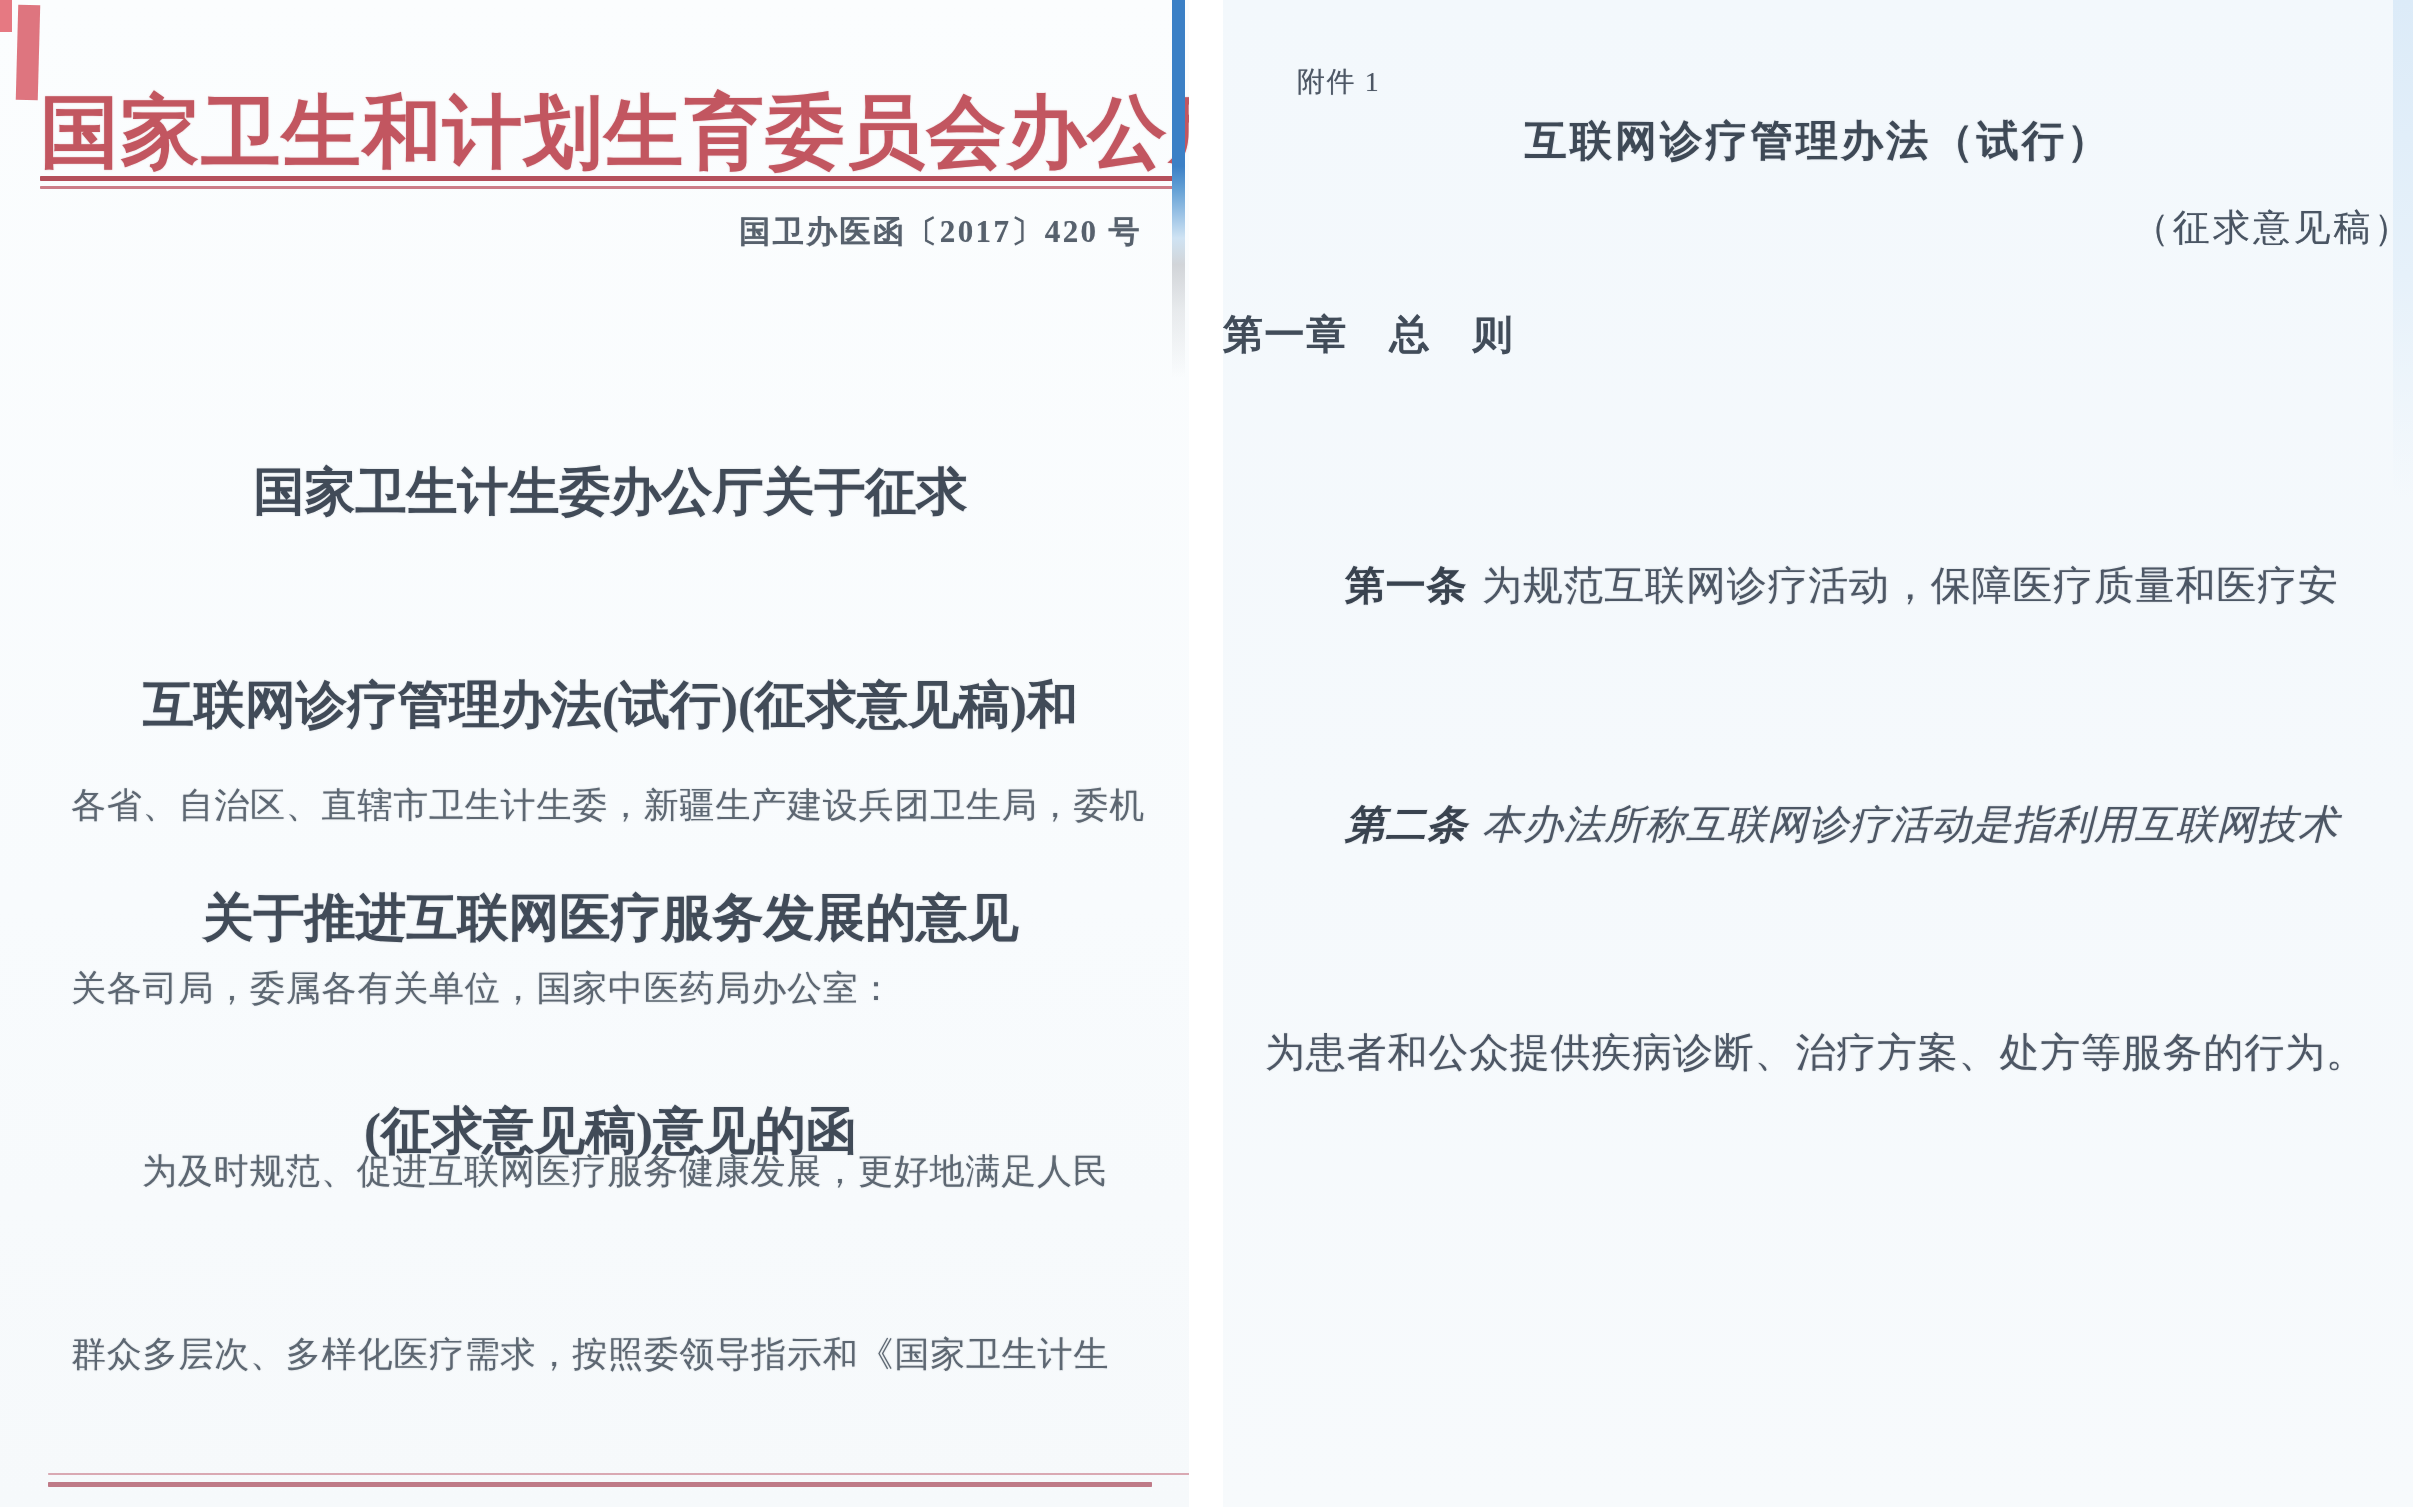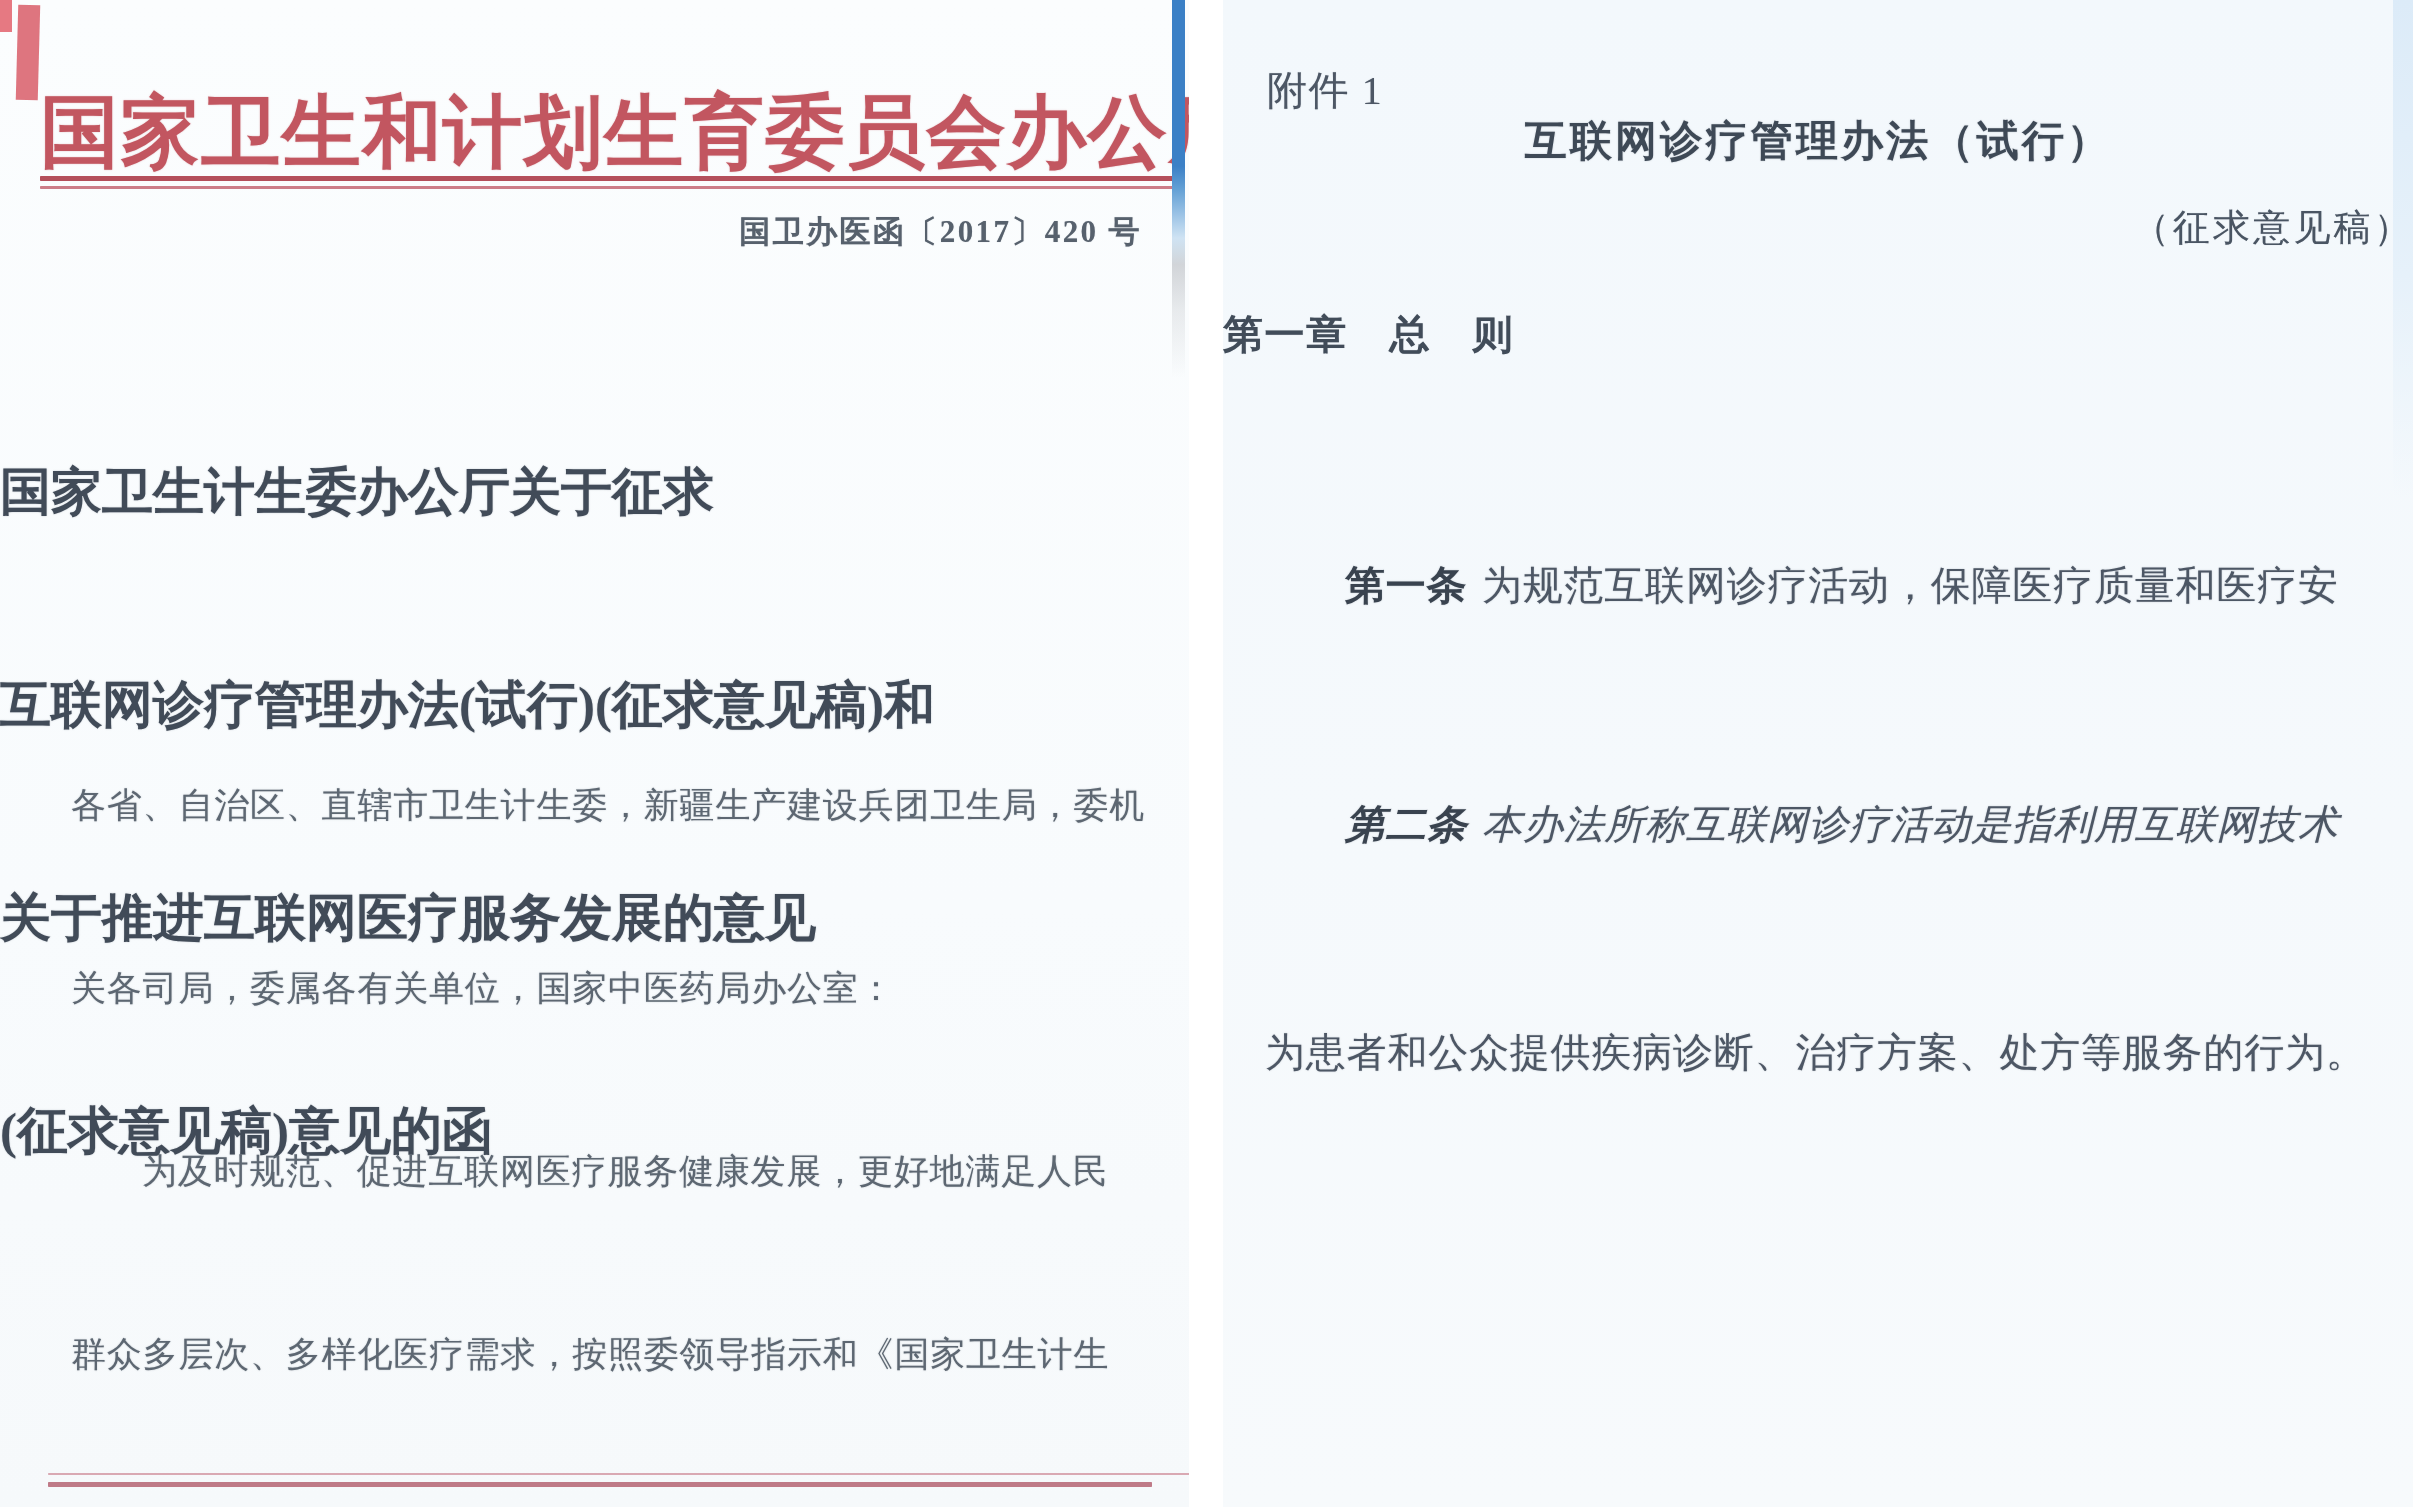--- a/index.html
+++ b/index.html
@@ -45,35 +45,35 @@
   .rule-bot-thin {left:48px;  top:1473px; width:1149px; height:2.4px; background:#d9a9b3;}
   .rule-bot-thick{left:48px;  top:1482px; width:1104px; height:4.8px; background:#bf7a87;}
   .doc-number{
     position:absolute; left:0; top:211px; width:1142px; text-align:right;
     font-size:31px; letter-spacing:2.4px; color:#57616d; white-space:pre;
     text-shadow:0 0 0.8px rgba(87,97,109,.5);
     font-weight:bold;
   }
   
   .letter-title{
-    position:absolute; left:0; top:315px; width:1189px; 
+    position:absolute; left:0; top:315px; width:1189px; text-align:center;
     font-size:51px; line-height:71px; font-weight:700; color:#414b58;
-    text-shadow:0 0 1.6px rgba(65,75,88,.35); white-space:pre;
+    text-shadow:0 0 1.6px rgba(65,75,88,.35); white-space:pre;padding-left:16px;
   }
   
   .left-body{
     position:absolute; left:71px; top:653px; width:1101px;
     font-size:35px; line-height:61px; color:#5d6772; letter-spacing:0.8px;
     text-shadow:0 0 1.6px rgba(93,103,114,.38); white-space:pre;
   }
   .left-body .line{height:61px; overflow:visible;}
   .indent-l{padding-left:71px;}
   
   .attach-label{
-    position:absolute; left:44px; top:63px; font-size:40px; color:#4d5765;
+    position:absolute; left:74px; top:63px; font-size:28px; color:#4d5765;
     letter-spacing:1.6px; white-space:pre; text-shadow:0 0 0.8px rgba(77,87,101,.5);
   }
   .r-title{
     position:absolute; left:0; top:113px; width:1191px; text-align:center;
     font-size:42px; font-weight:700; letter-spacing:3.2px; color:#3e4956;
     text-shadow:0 0 1.6px rgba(62,73,86,.35); white-space:pre;
   }
   .r-subtitle{
     position:absolute; left:0; top:203px; width:1191px; text-align:right;
     font-size:37px; color:#4a5563; letter-spacing:3.2px; white-space:pre;

